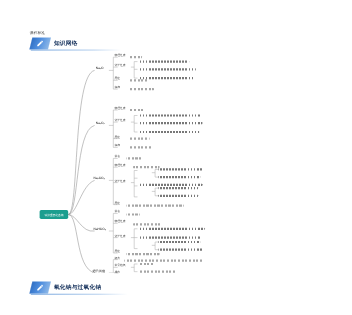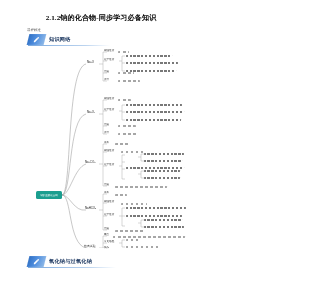--- a/index.html
+++ b/index.html
@@ -89,21 +89,20 @@
     background:repeating-linear-gradient(90deg,#565656 0 .8px,rgba(255,255,255,0) .8px 1.35px);
     opacity:.8;
   }
   .blurline.lt{opacity:.6;}
 </style>
 </head>
 <body>
 
 <div class="page">
 
-  <div class="doc-title">2.1.2钠的化合物-同步学习必备知识</div>
 
   <div class="sec-label">课程标准</div>
 
   <div class="badge" id="badge-top">
     <div class="chip">
       <svg width="7" height="7" viewBox="0 0 24 24" aria-hidden="true">
         <path d="M3 17.2V21h3.8L18 9.8 14.2 6 3 17.2zM20.7 7.1c.4-.4.4-1 0-1.4l-2.4-2.4c-.4-.4-1-.4-1.4 0l-1.9 1.9 3.8 3.8 1.9-1.9z" fill="#ffffff"></path>
       </svg>
     </div>
     <div class="btxt">知识网络</div>

